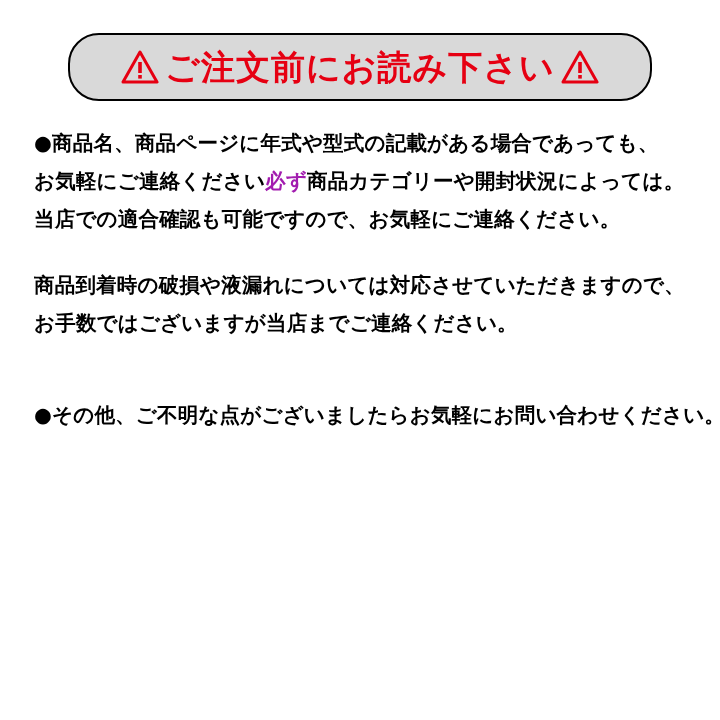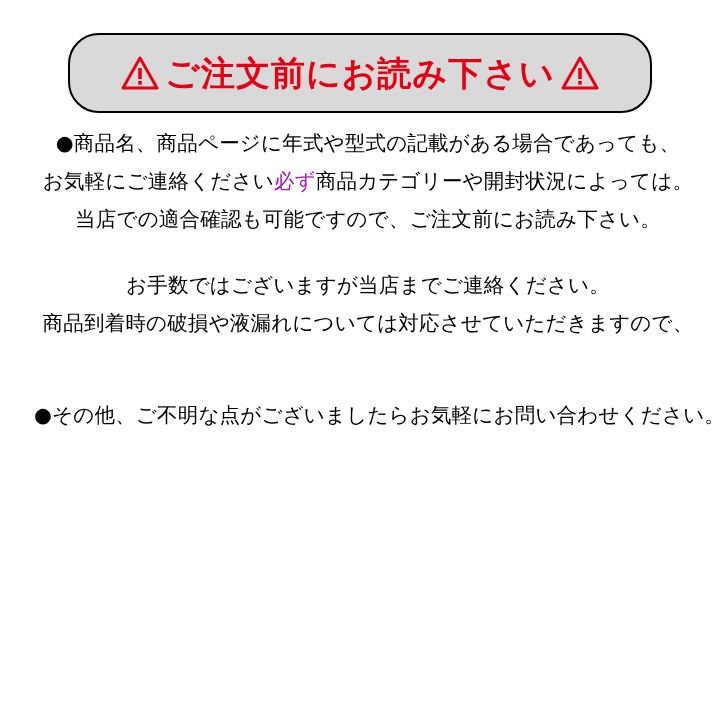--- a/index.html
+++ b/index.html
@@ -20,21 +20,21 @@
     box-sizing: border-box;
     background: #ffffff;
   }
 
   
   .banner {
     position: absolute;
     left: 68px;
     top: 33px;
     width: 584px;
-    height: 80px;
+    height: 68px;
     background: #d9d9d9;
     border: 2px solid #000000;
     border-radius: 31px;
     display: flex;
     align-items: center;
     justify-content: center;
     box-sizing: border-box;
   }
   .banner-inner {
     display: flex;
@@ -60,25 +60,24 @@
     left: 34px;
     top: 124px;
     width: 668px;
   }
   .para {
     margin: 0 0 28px 0;
   }
   .line {
     color: #000000;
     font-size: 20.5px;
-    font-weight: normal;
+    font-weight: bold;
     line-height: 38px;
     letter-spacing: 0.2px;
     white-space: nowrap;
-    text-align: center;
   }
   .line .em {
     color: #a21caf;
   }
   .para.last {
     margin-bottom: 0;
     margin-top: 8px;
   }
   .spacer-para {
     height: 18px;
@@ -107,26 +106,26 @@
         </svg>
       </span>
     </div>
   </div>
 
   <div class="body-text">
 
     <div class="para">
       <div class="line"><span>●</span><span>商品名、商品ページに年式や型式の記載がある場合であっても、</span></div>
       <div class="line"><span>お気軽にご連絡ください</span><span class="em">必ず</span><span>商品カテゴリーや開封状況によっては。</span></div>
-      <div class="line"><span>当店での適合確認も可能ですので、ご注文前にお読み下さい。</span></div>
+      <div class="line"><span>当店での適合確認も可能ですので、お気軽にご連絡ください。</span></div>
     </div>
 
     <div class="para">
+      <div class="line"><span>商品到着時の破損や液漏れについては対応させていただきますので、</span></div>
       <div class="line"><span>お手数ではございますが当店までご連絡ください。</span></div>
-      <div class="line"><span>商品到着時の破損や液漏れについては対応させていただきますので、</span></div>
     </div>
 
     <div class="spacer-para"></div>
 
     <div class="para last">
       <div class="line"><span>●</span><span>その他、ご不明な点がございましたらお気軽にお問い合わせください。</span></div>
     </div>
 
   </div>
 </div>

